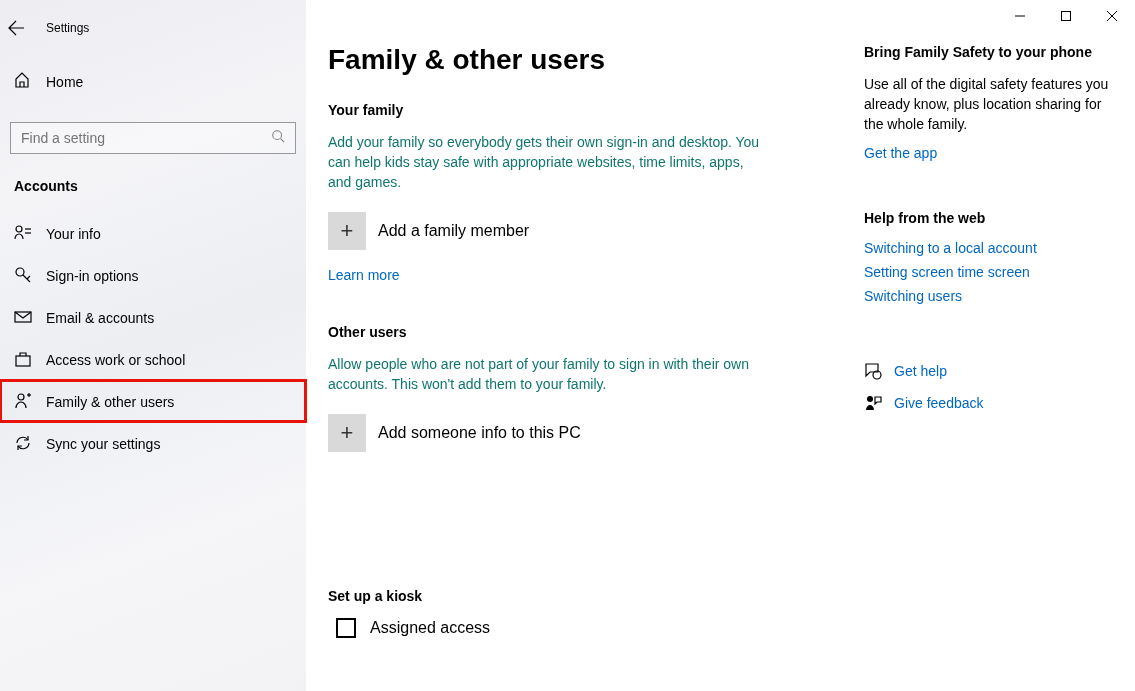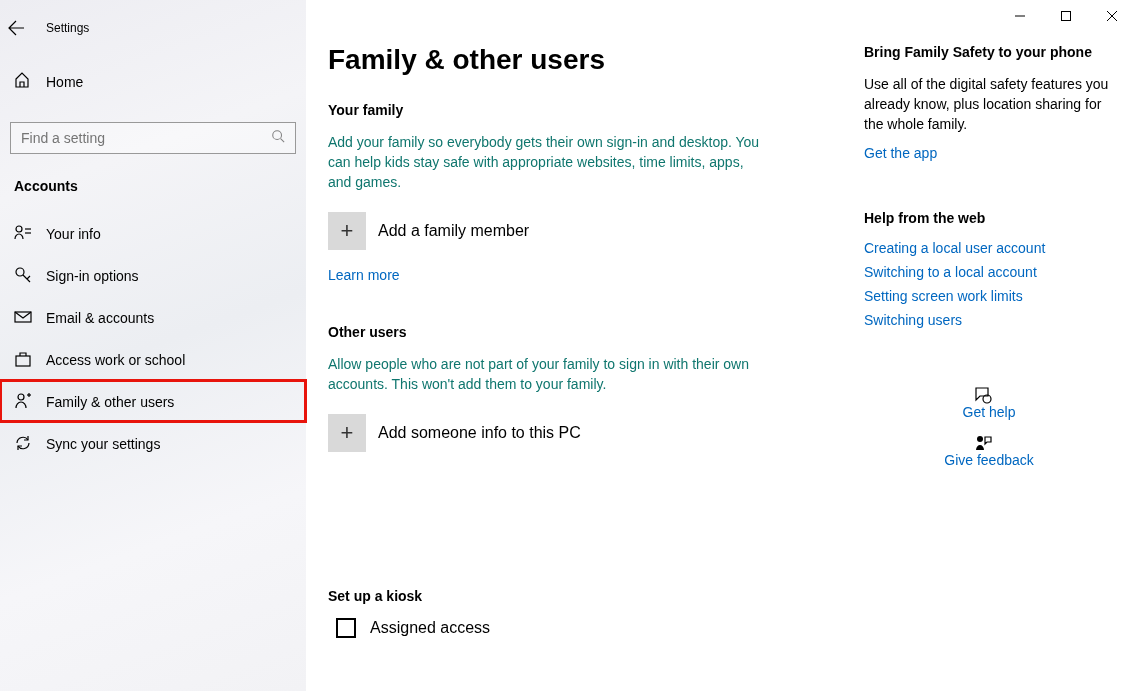--- a/index.html
+++ b/index.html
@@ -32,21 +32,21 @@
   .add-row span { font-size: 16px; }
   .link { color: #0067c0; font-size: 14px; cursor: pointer; display: inline-block; }
   .spacer-lg { height: 120px; }
   .checkbox-row { display: flex; align-items: center; cursor: pointer; margin-top: 14px; }
   .checkbox-box { width: 20px; height: 20px; border: 2px solid #000; margin-left: 8px; margin-right: 14px; }
   .right-col { width: 250px; margin-left: 44px; }
   .right-h { font-size: 14px; font-weight: 600; margin-bottom: 14px; }
   .right-p { font-size: 14px; color: #000000; line-height: 20px; margin-bottom: 10px; }
   .link-list { margin-top: 4px; }
   .link-list .link { display: block; margin-bottom: 8px; }
-  .help-row { display: flex; align-items: center; margin-top: 14px; flex-direction: column; }
+  .help-row { display: flex; align-items: center; margin-top: 14px; }
   .help-row .ico { width: 18px; height: 18px; margin-right: 12px; display:flex; align-items:center; justify-content:center; }
   .help-row .link { font-size: 14px; }
   .win-controls { position: absolute; top: 0; right: 0; display: flex; }
   .wc { width: 46px; height: 32px; display: flex; align-items: center; justify-content: center; cursor: pointer; }
   .wc svg { width: 10px; height: 10px; }
 </style>
 </head>
 <body>
 
 <div class="window">
@@ -196,23 +196,22 @@
 
     <aside class="right-col">
       <div class="right-h">Bring Family Safety to your phone</div>
       <p class="right-p">Use all of the digital safety features you already know, plus location sharing for the whole family.</p>
       <a class="link">Get the app</a>
 
       <div style="height:48px"></div>
 
       <div class="right-h">Help from the web</div>
       <div class="link-list">
-        <a class="link">Creating a local user account</a>
         <a class="link">Switching to a local account</a>
-        <a class="link">Setting screen work limits</a>
+        <a class="link">Setting screen time screen</a>
         <a class="link">Switching users</a>
       </div>
 
       <div style="height:36px"></div>
 
       <div class="help-row">
         <span class="ico">
             <svg viewBox="0 0 18 18">
               <path d="M2 2h12v8H6l-4 4V2z" fill="none" stroke="#000" stroke-width="1.2"></path>
               <circle cx="13" cy="13" r="4" fill="none" stroke="#000" stroke-width="1.2"></circle>

